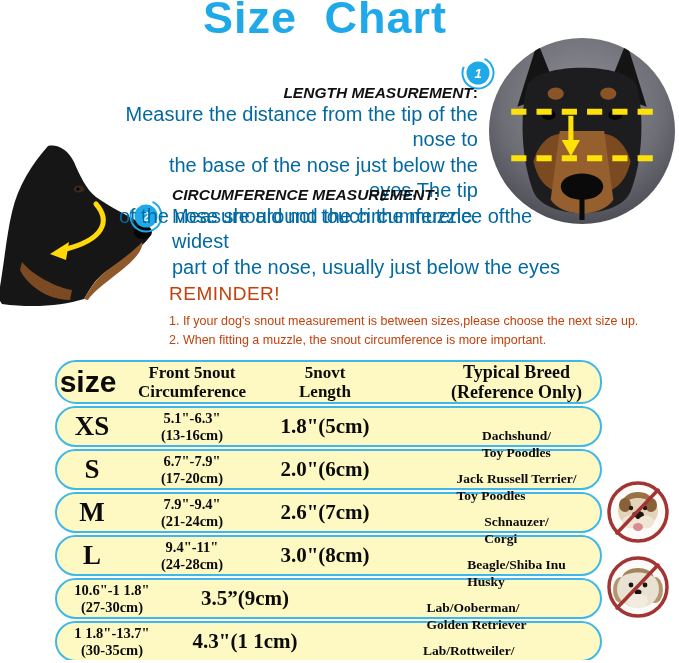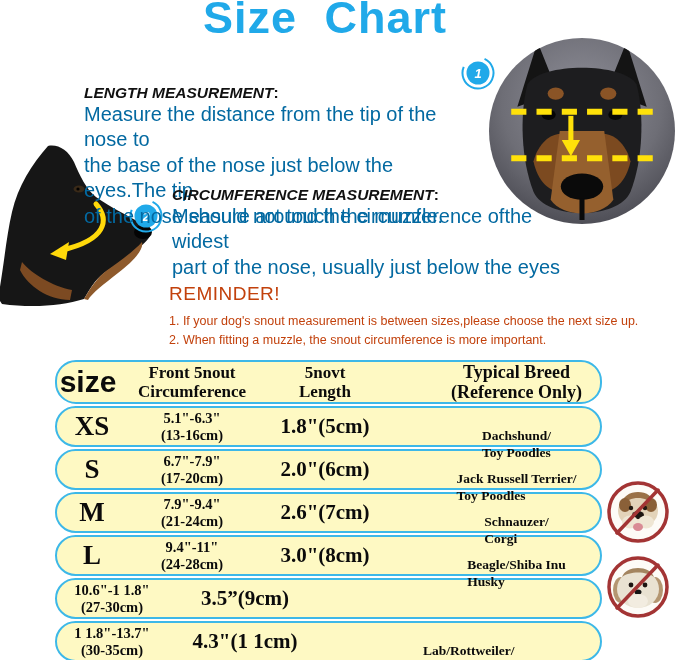--- a/index.html
+++ b/index.html
@@ -13,21 +13,21 @@
   .dog-side{position:absolute;left:-8px;top:142px;width:170px;height:168px;}
 
   .badge{position:absolute;width:34px;height:34px;}
   .badge-1{left:461px;top:56px;}
   .badge-2{left:129px;top:199px;}
 
   .measure-heading{font-size:15.5px;font-weight:bold;font-style:italic;color:#111;}
   .measure-heading .colon{font-style:normal;}
   .measure-body{font-size:20px;color:#0369a1;line-height:1.27;white-space:pre-line;}
 
-  .length-block{position:absolute;left:84px;top:84px;width:362px;text-align:left;}
+  .length-block{position:absolute;left:116px;top:84px;width:362px;text-align:right;}
   .circ-block{position:absolute;left:172px;top:186px;width:400px;text-align:left;}
 
   .reminder{position:absolute;left:169px;top:283px;color:#c2410c;}
   .reminder-heading{font-size:19px;letter-spacing:.5px;margin-bottom:7px;}
   .reminder-item{font-size:12.5px;line-height:1.5;}
 
   .size-table{position:absolute;left:55px;top:360px;width:547px;}
   .trow{display:flex;align-items:center;height:41px;margin-bottom:2px;box-sizing:border-box;
         background:#fef9c3;border:2px solid #3DB8E8;border-radius:21px;
         font-family:"Liberation Serif",serif;font-weight:bold;color:#0b0b0b;}
@@ -196,20 +196,24 @@
       <div class="c-breed">
           <span class="breed-val">Beagle/Shiba Inu
 Husky</span>
         </div>
     </div>
 
     <div class="trow">
       <div class="c-circ circ-val">10.6"-1 1.8"
 (27-30cm)</div>
       <div class="c-len len-val">3.5”(9cm)</div>
+      <div class="c-breed">
+          <span class="breed-val">Lab/Ooberman/
+Golden Retriever</span>
+        </div>
     </div>
 
     <div class="trow">
       <div class="c-circ circ-val">1 1.8"-13.7"
 (30-35cm)</div>
       <div class="c-len len-val">4.3"(1 1cm)</div>
       <div class="c-breed">
           <span class="breed-val">Lab/Rottweiler/
 German Shepherd</span>
         </div>

